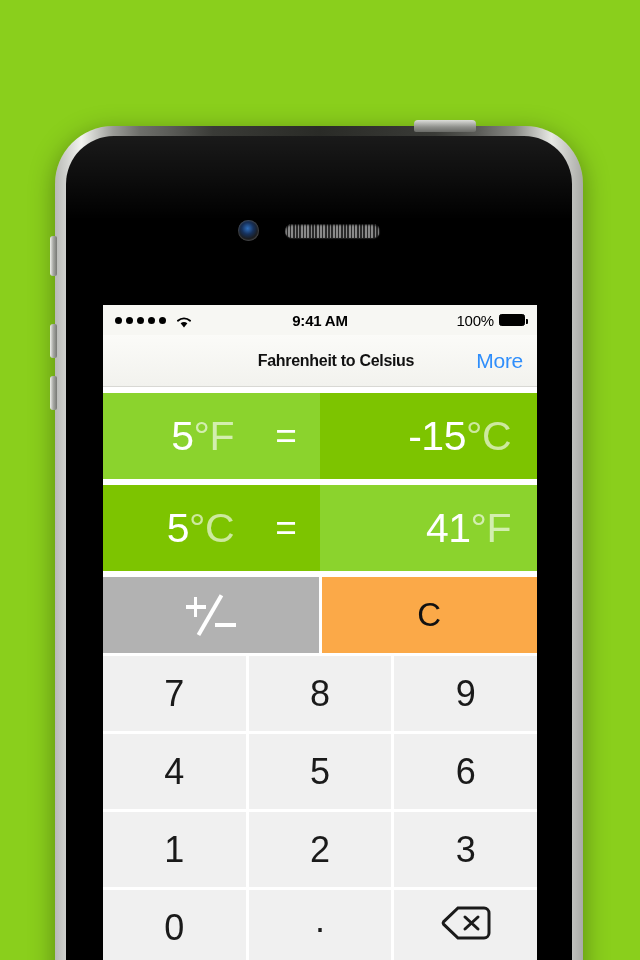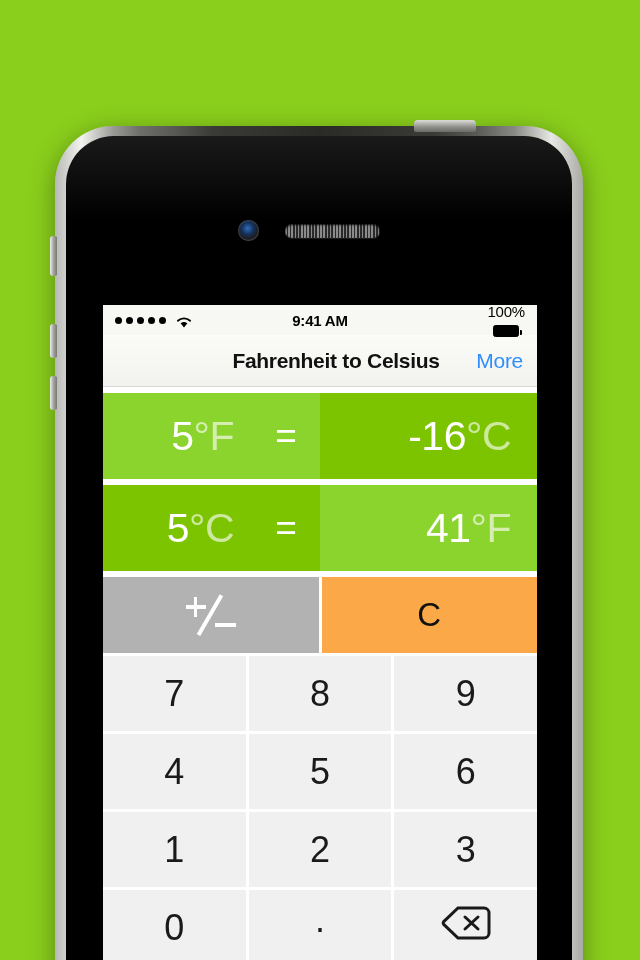--- a/index.html
+++ b/index.html
@@ -81,39 +81,39 @@
   
   .statusbar {
     position:relative; height:30px; background:#f7f7f3;
     display:flex; align-items:center; padding:0 12px;
     font-size:15px; color:#000;
   }
   .sb-dots { display:flex; gap:4px; align-items:center; }
   .sb-dot { width:7px; height:7px; border-radius:50%; background:#000; }
   .sb-wifi { margin-left:9px; width:18px; height:13px; position:relative; }
   .sb-time { position:absolute; left:0; right:0; text-align:center; font-size:15px; font-weight:600; letter-spacing:-0.2px; }
-  .sb-right { margin-left:auto; display:flex; align-items:center; gap:5px; z-index:2;flex-direction:column; }
+  .sb-right { margin-left:auto; display:flex; align-items:center; gap:5px; z-index:2; }
   .sb-pct { font-size:15px; font-weight:400; letter-spacing:-0.2px; }
   .sb-batt {
     width:26px; height:12px; border:1.5px solid #000; border-radius:2.5px;
     position:relative; background:#000;
   }
   .sb-batt:after {
     content:""; position:absolute; right:-4px; top:3.5px;
     width:2.5px; height:5px; background:#000; border-radius:0 1px 1px 0;
   }
 
   
   .navbar {
     height:52px; background:linear-gradient(180deg,#fbfbf8,#f2f2ee);
     border-bottom:1px solid #d8d8d4;
     display:flex; align-items:center; justify-content:center;
     position:relative;
   }
-  .nav-title { font-size:21px; font-weight:700; color:#111; letter-spacing:-0.3px;margin-left:32px; }
+  .nav-title { font-size:16px; font-weight:700; color:#111; letter-spacing:-0.3px;margin-left:32px; }
   .nav-more {
     position:absolute; right:14px; top:50%; transform:translateY(-50%);
     font-size:21px; color:#2f8efb; letter-spacing:-0.3px;
   }
 
   
   .conv-wrap { background:#ffffff; }
   .conv-row {
     position:relative; height:86px; display:flex; margin-bottom:6px;
   }
@@ -208,21 +208,21 @@
     </div>
 
     <div class="conv-wrap">
 
       <div class="conv-row row1">
         <div class="conv-half h-a conv-left">
           <span class="conv-val">5</span>
           <span class="conv-val conv-unit">°F</span>
         </div>
         <div class="conv-half h-b conv-right">
-          <span class="conv-val">-16</span>
+          <span class="conv-val">-15</span>
           <span class="conv-val conv-unit">°C</span>
         </div>
         <span class="eq">=</span>
       </div>
 
       <div class="conv-row row2">
         <div class="conv-half h-a conv-left">
           <span class="conv-val">5</span>
           <span class="conv-val conv-unit">°C</span>
         </div>

